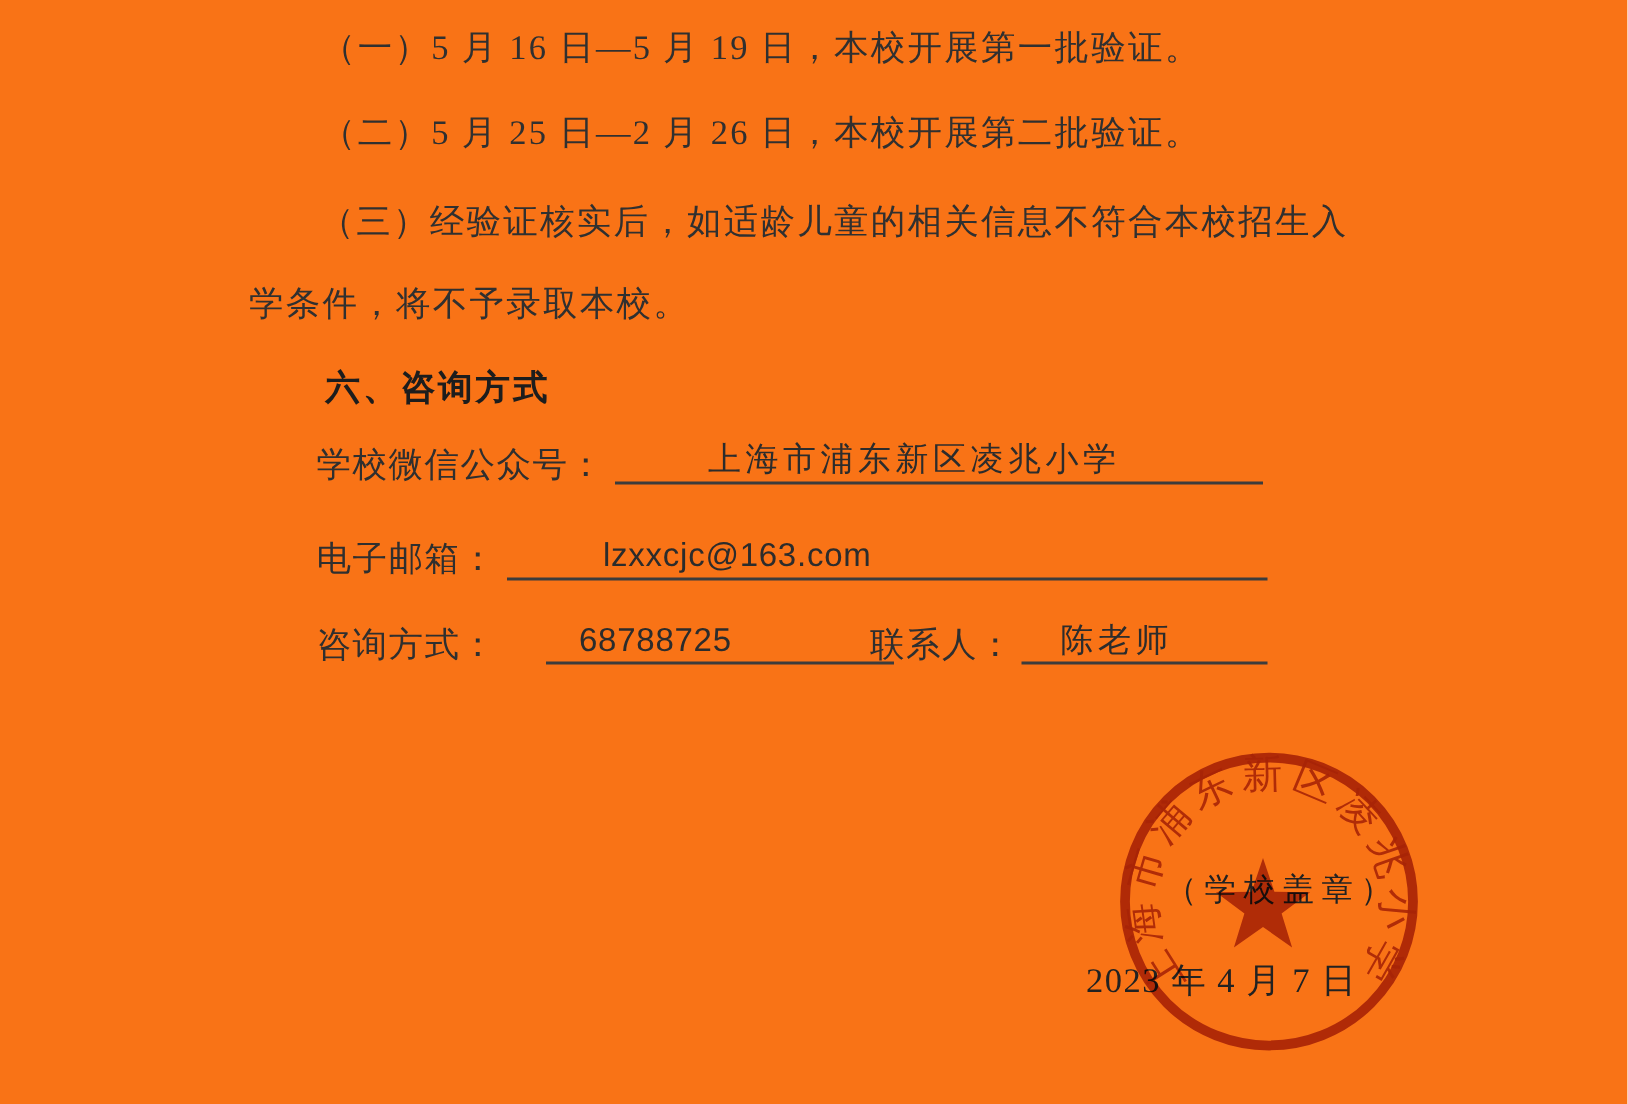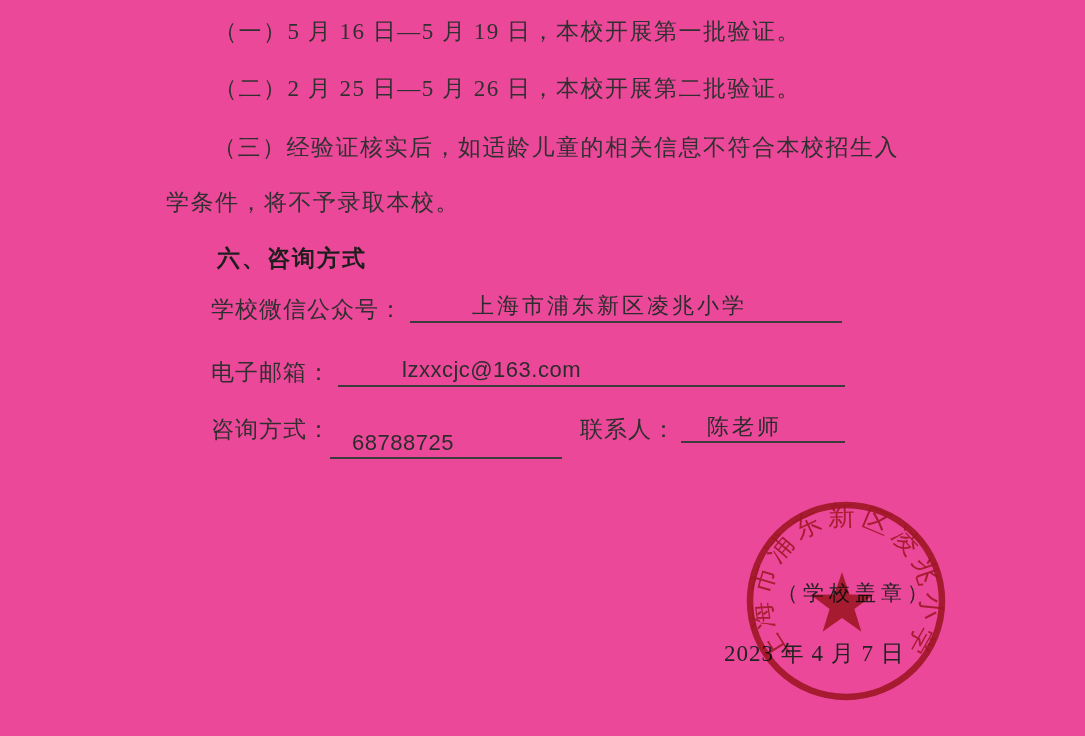--- a/index.html
+++ b/index.html
@@ -1,21 +1,21 @@
 <!DOCTYPE html>
 <html><head>
 <meta charset="utf-8">
 <style>
   * { margin: 0; padding: 0; box-sizing: border-box; }
   html, body { background: #ffffff; }
   .page {
     position: relative;
     width: 1085px;
     height: 736px;
-    background: #ec4899;
+    background: #f97316;
     overflow: hidden;
     font-family: "Liberation Serif", "DejaVu Serif", serif;
     color: #2e2e2e;
   }
   .para {
     position: absolute;
     font-size: 23px;
     letter-spacing: 1.5px;
     white-space: nowrap;
     color: #303030;
@@ -91,40 +91,40 @@
     opacity: 0.88;
   }
 </style>
 </head>
 <body>
 
 <div class="page">
 
   <div class="para" style="left:214px; top:16px;">（一）5 月 16 日—5 月 19 日，本校开展第一批验证。</div>
 
-  <div class="para" style="left:214px; top:73px;">（二）2 月 25 日—5 月 26 日，本校开展第二批验证。</div>
+  <div class="para" style="left:214px; top:73px;">（二）5 月 25 日—2 月 26 日，本校开展第二批验证。</div>
 
   <div class="para" style="left:166px; top:187px;">学条件，将不予录取本校。</div>
 
   <div class="para" style="left:213px; top:132px;">（三）经验证核实后，如适龄儿童的相关信息不符合本校招生入</div>
 
   <div class="heading" style="left:217px; top:243px;text-align:right;">六、咨询方式</div>
 
   <div class="field-label" style="left:211px; top:294px;">学校微信公众号：</div>
   <div class="field-line" style="left:410px; top:291px; width:432px; height:32px;">
     <span class="value value-cjk" style="padding-left:62px; line-height:30px;">上海市浦东新区凌兆小学</span>
   </div>
 
   <div class="field-label" style="left:211px; top:357px;">电子邮箱：</div>
   <div class="field-line" style="left:338px; top:355px; width:507px; height:32px;">
     <span class="value value-mono" style="padding-left:64px; line-height:30px;">lzxxcjc@163.com</span>
   </div>
 
   <div class="field-label" style="left:211px; top:414px;">咨询方式：</div>
-  <div class="field-line" style="left:330px; top:412px; width:232px; height:31px;margin-top:16px;">
+  <div class="field-line" style="left:364px; top:412px; width:232px; height:31px;">
     <span class="value value-mono" style="padding-left:22px; line-height:29px;">68788725</span>
   </div>
   <div class="field-label" style="left:580px; top:414px;">联系人：</div>
   <div class="field-line" style="left:681px; top:412px; width:164px; height:31px;">
     <span class="value value-cjk" style="padding-left:26px; line-height:29px;">陈老师</span>
   </div>
 
   <div class="seal-note">（学校盖章）</div>
   <div class="seal-date">2023 年 4 月 7 日</div>
 

